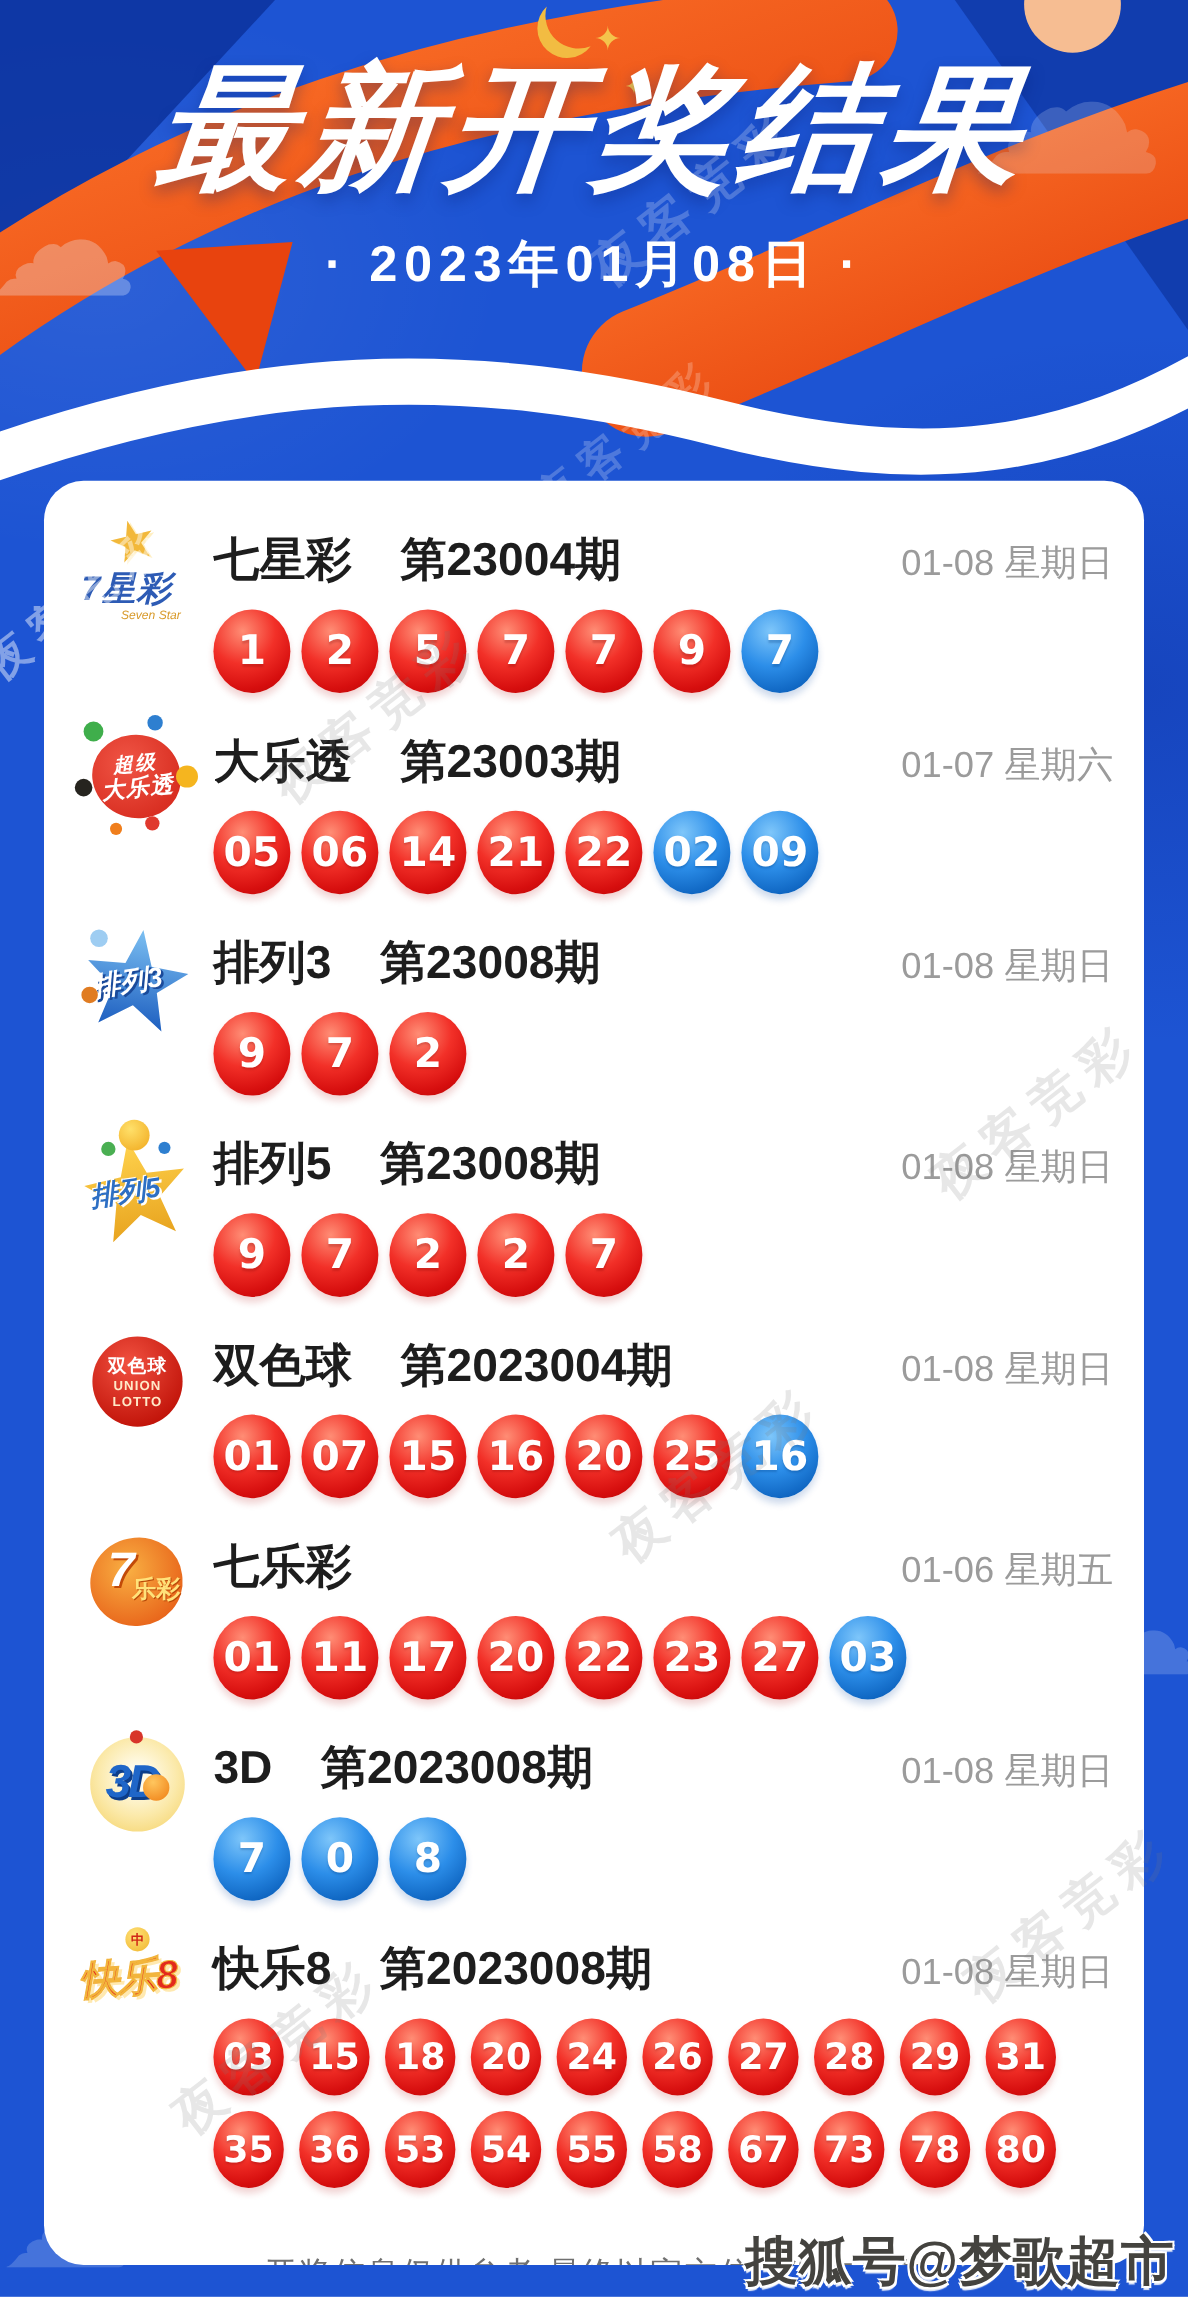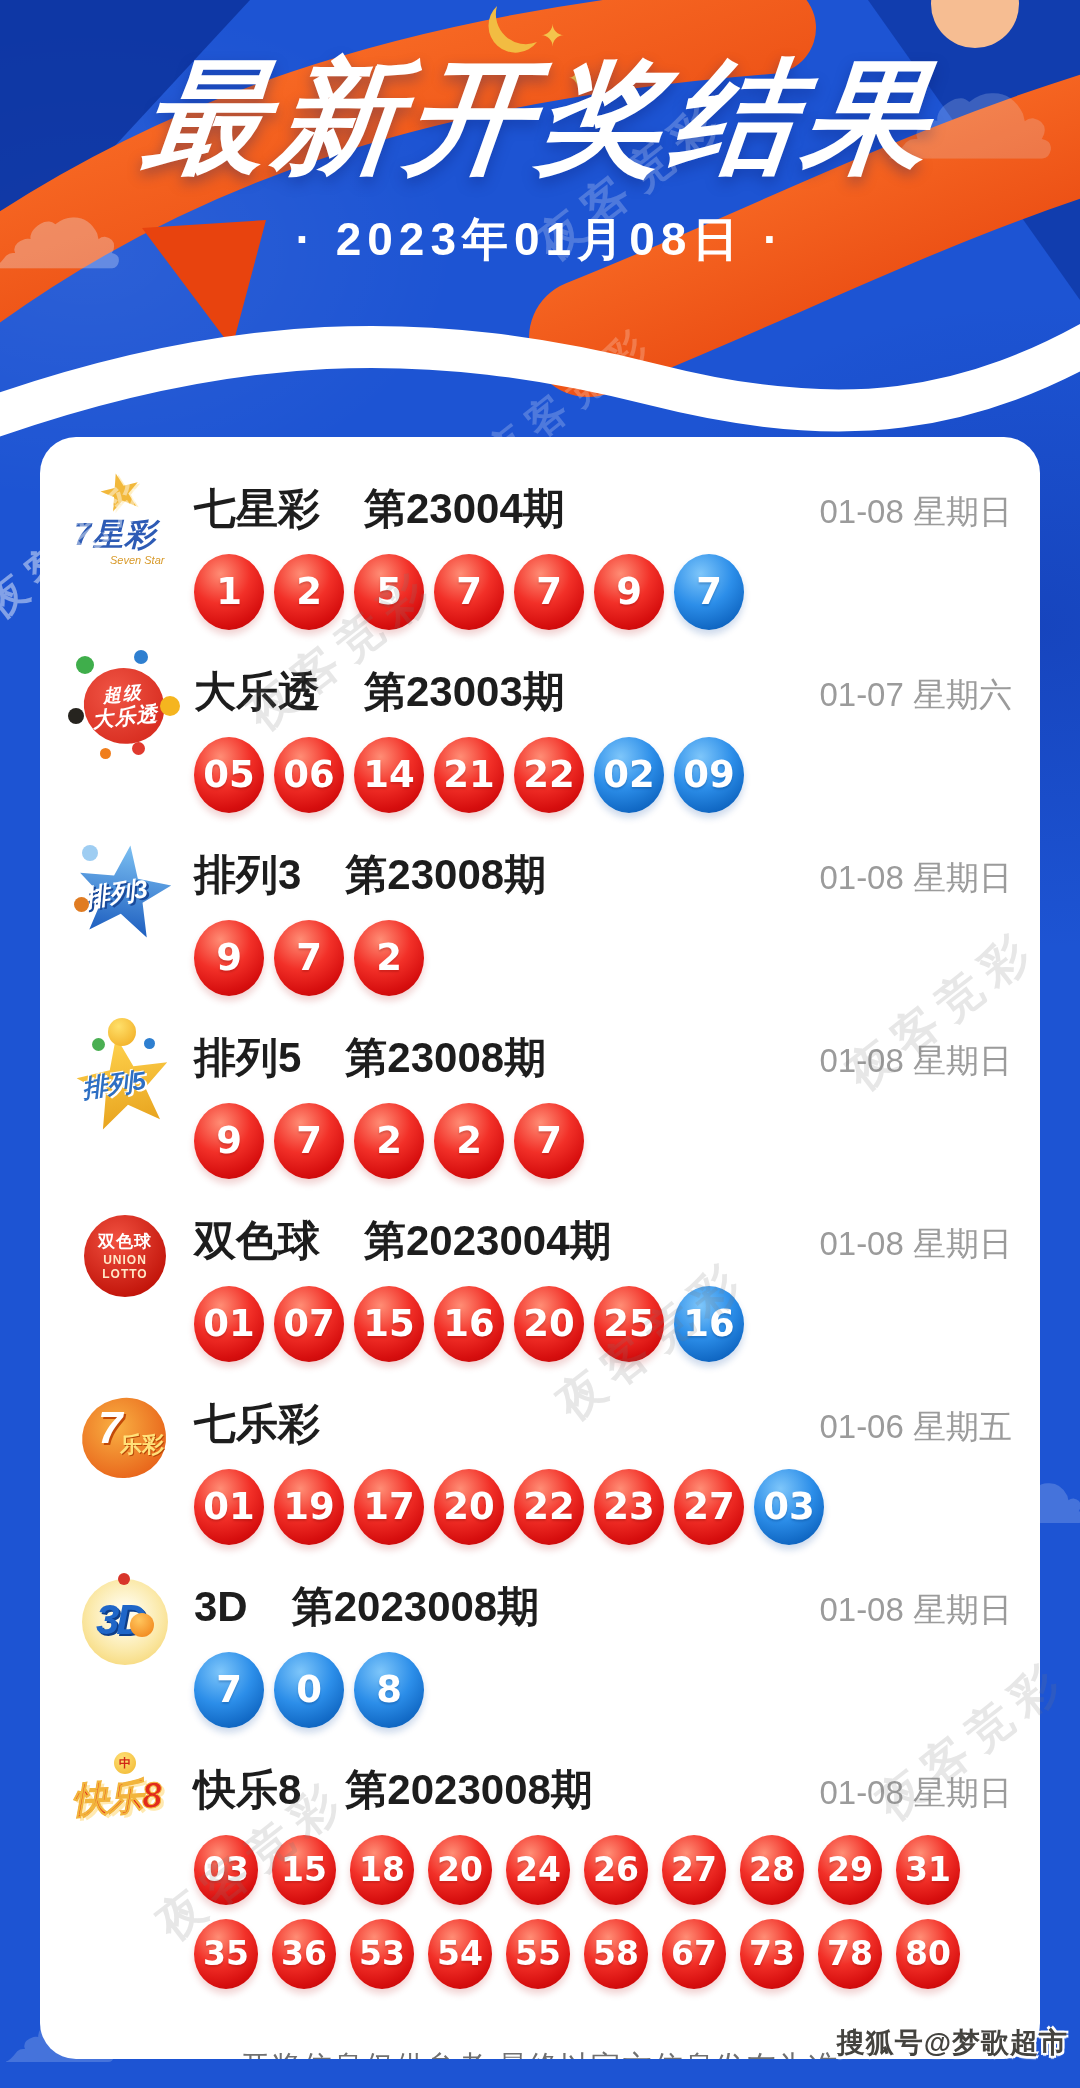--- a/index.html
+++ b/index.html
@@ -44,21 +44,21 @@
     color:#fff;font-weight:700;font-size:37px;font-family:"DejaVu Sans",sans-serif;
     text-shadow:0 2px 2px rgba(120,0,0,0.25);
   }
   .ball.red{background:radial-gradient(circle at 38% 26%, #ff8d75 0%, #f23028 42%, #d60e0e 74%, #b30404 100%);box-shadow:0 5px 7px rgba(180,10,10,0.18);}
   .ball.blue{background:radial-gradient(circle at 38% 26%, #7ec6fa 0%, #2c8ee9 45%, #0d63bf 82%);box-shadow:0 5px 7px rgba(10,70,160,0.2);text-shadow:0 2px 2px rgba(0,60,130,0.3);}
   .tall .ball{width:64px;height:70px;font-size:33px;}
   .tall .balls{gap:14px;max-width:800px;}
   
   .disclaimer{text-align:center;font-size:29px;color:#707070;margin-top:27px;letter-spacing:2px;}
   .credit{
-    position:absolute;right:12px;top:2024px;z-index:6;font-size:28px;font-weight:700;color:#44433f;letter-spacing:1px;
+    position:absolute;right:12px;top:2024px;z-index:6;font-size:48px;font-weight:700;color:#44433f;letter-spacing:1px;
     text-shadow:-2px -2px 0 #fff,2px -2px 0 #fff,-2px 2px 0 #fff,2px 2px 0 #fff,0 3px 1px rgba(255,255,255,0.9);
   }
   
   .wm{position:absolute;z-index:5;font-size:46px;font-weight:600;letter-spacing:10px;transform:rotate(-38deg);pointer-events:none;white-space:nowrap;}
   .wm.on-blue{color:rgba(255,255,255,0.22);}
   .wm.on-card{color:rgba(120,120,120,0.18);}
   
   .logo span{position:absolute;line-height:1;}
   
   .qxc-star{top:-8px;left:24px;font-size:50px;color:#f2b83a;transform:rotate(-14deg);text-shadow:2px 2px 0 rgba(255,235,180,0.8);}
@@ -296,21 +296,21 @@
       <span class="qlc-7">7</span>
       <span class="qlc-t">乐彩</span>
     </div>
     <div class="content">
       <div class="game-head">
         <span class="gname">七乐彩</span>
         <span class="gdate">01-06 星期五</span>
       </div>
       <div class="balls">
           <span class="ball red">01</span>
-          <span class="ball red">19</span>
+          <span class="ball red">11</span>
           <span class="ball red">17</span>
           <span class="ball red">20</span>
           <span class="ball red">22</span>
           <span class="ball red">23</span>
           <span class="ball red">27</span>
           <span class="ball blue">03</span>
         </div>
     </div>
   </section>
 

